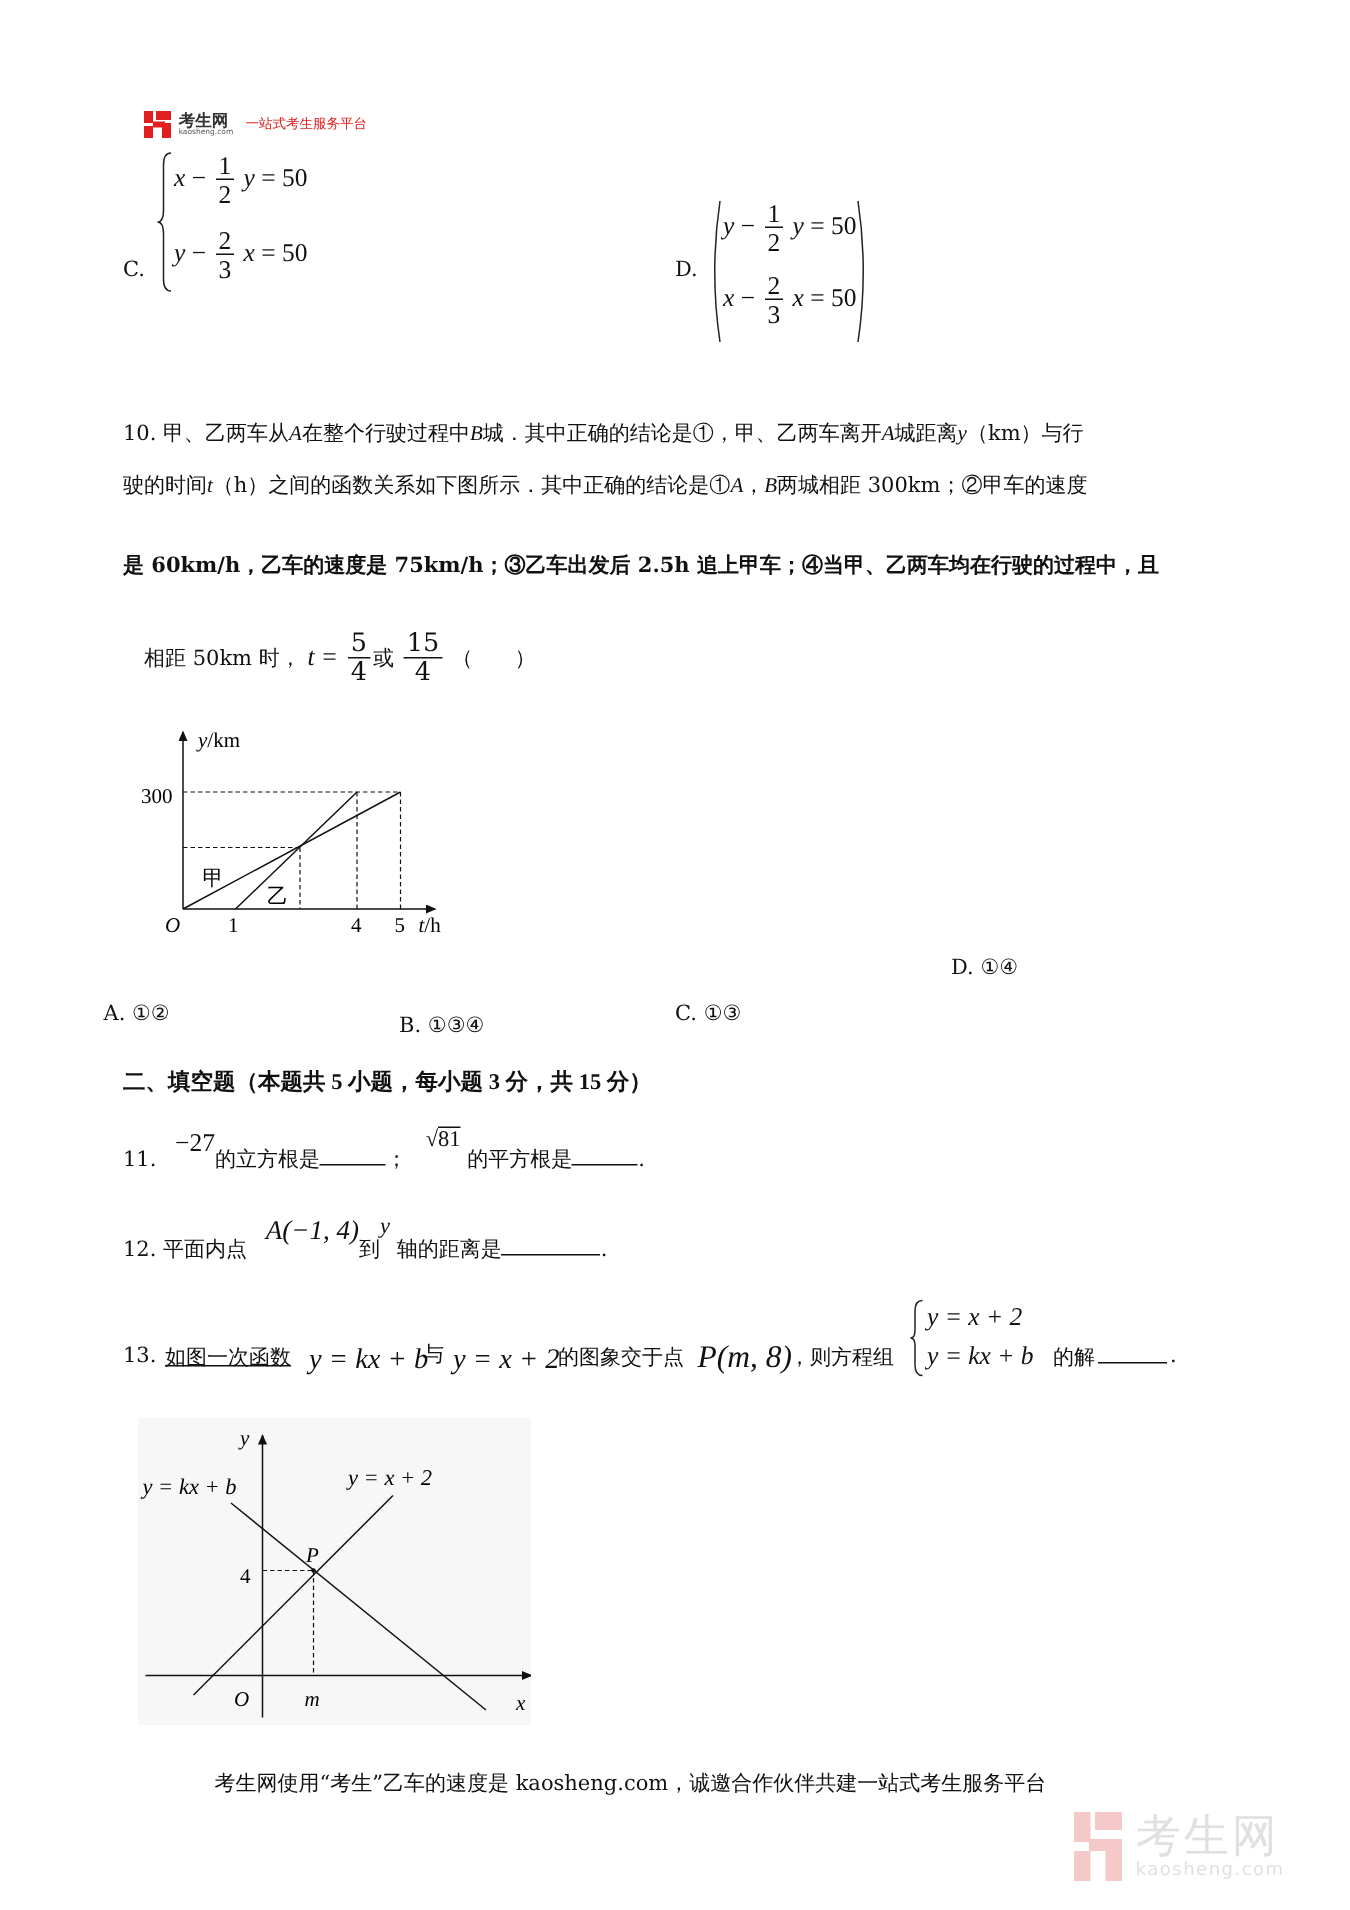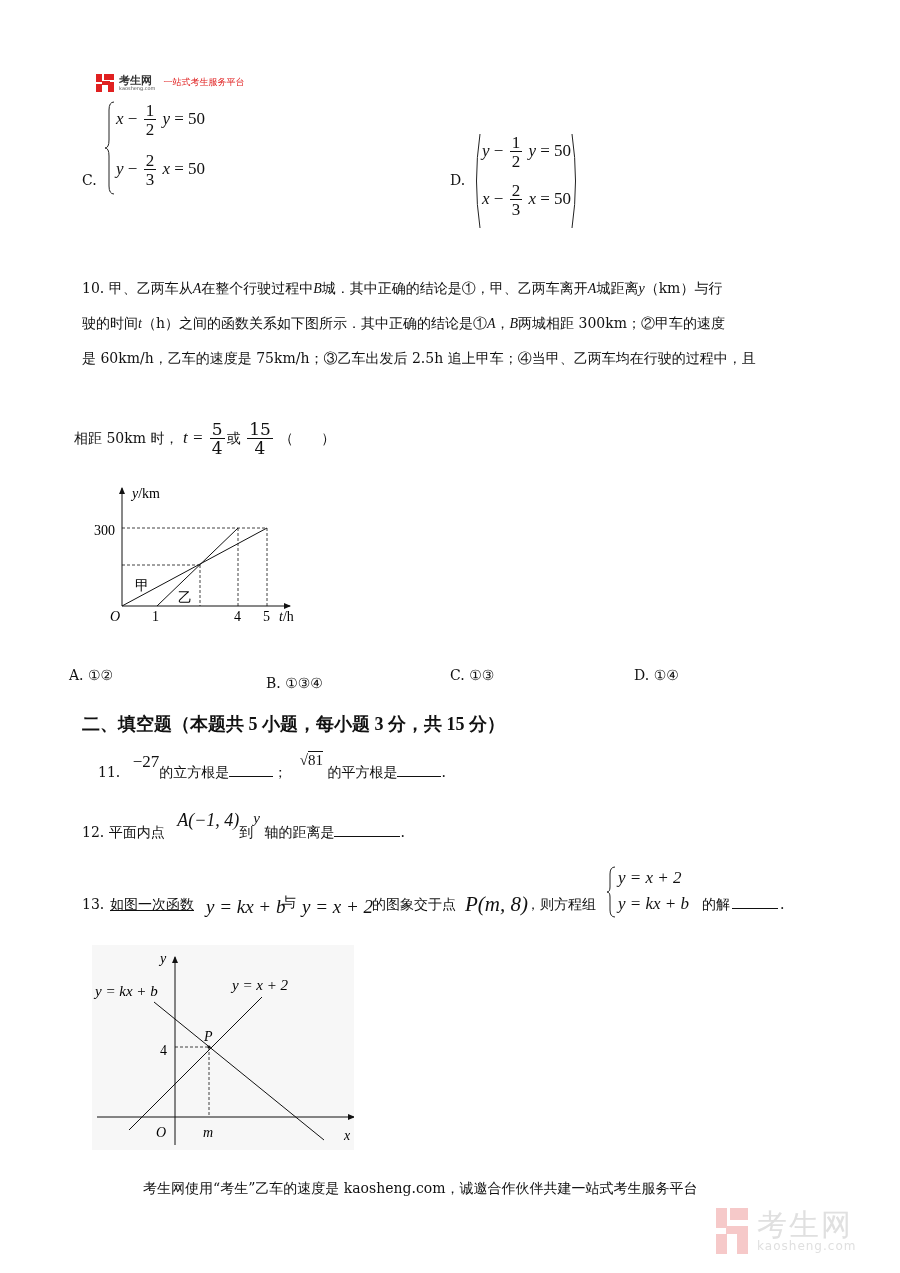--- a/index.html
+++ b/index.html
@@ -73,22 +73,22 @@
   </div>
 </div>
 
 <div class="abs t" style="left:82px;top:280px;">
   <span>10.</span>
   <span>甲、乙两车从</span><span class="m">A</span><span>在整个行驶过程中</span><span class="m">B</span><span>城．其中正确的结论是①，甲、乙两车离开</span><span class="m">A</span><span>城距离</span><span class="m">y</span><span>（km）与行</span>
 </div>
 <div class="abs t" style="left:82px;top:315px;">
   <span>驶的时间</span><span class="m">t</span><span>（h）之间的函数关系如下图所示．其中正确的结论是①</span><span class="m">A</span><span>，</span><span class="m">B</span><span>两城相距 300km；②甲车的速度</span>
 </div>
-<div class="abs t" style="left:82px;top:350px;">是 60km/h，乙车的速度是 75km/h；③乙车出发后 2.5h 追上甲车；④当甲、乙两车均在行驶的过程中，且</div>
-<div class="abs t" style="left:74px;top:402px;">
+<div class="abs t" style="left:82px;top:368px;font-weight:bold;">是 60km/h，乙车的速度是 75km/h；③乙车出发后 2.5h 追上甲车；④当甲、乙两车均在行驶的过程中，且</div>
+<div class="abs t" style="left:96px;top:402px;">
   <span style="display:inline-block;padding-top:28px;">相距 50km 时，</span>
   <span class="m" style="font-size:17px;">t =</span>
   <span class="frac"><span class="n">5</span><span class="d">4</span></span><span>或</span>
   <span class="frac"><span class="n">15</span><span class="d">4</span></span>
   <span>（　　）</span>
 </div>
 
 <svg class="abs" style="left:90px;top:478px;" width="220" height="150">
   <defs>
     <marker id="arr" markerWidth="8" markerHeight="8" refX="6" refY="3" orient="auto">
@@ -113,27 +113,27 @@
   </g>
   <line x1="32" y1="128" x2="177" y2="50" stroke="#111" stroke-width="1"></line>
   <line x1="67" y1="128" x2="148" y2="50" stroke="#111" stroke-width="1"></line>
   <text x="45" y="112" font-size="14">甲</text>
   <text x="88" y="124" font-size="14">乙</text>
 </svg>
 
 <div class="abs t" style="left:69px;top:667px;"><span>A.</span>&nbsp;<span>①②</span></div>
 <div class="abs t" style="left:266px;top:675px;"><span>B.</span>&nbsp;<span>①③④</span></div>
 <div class="abs t" style="left:450px;top:667px;"><span>C.</span>&nbsp;<span>①③</span></div>
-<div class="abs t" style="left:634px;top:667px;text-align:right;"><span>D.</span>&nbsp;<span>①④</span></div>
-
-<div class="abs t bold" style="left:82px;top:712px;font-size:18px;">
+<div class="abs t" style="left:634px;top:636px;text-align:right;"><span>D.</span>&nbsp;<span>①④</span></div>
+
+<div class="abs t bold" style="left:82px;top:712px;font-size:15px;">
   <span>二、填空题（本题共</span><span class="r"> <span>5</span> </span><span>小题，每小题</span><span class="r"> <span>3</span> </span><span>分，共</span><span class="r"> <span>15</span> </span><span>分）</span>
 </div>
 
-<div class="abs t" style="left:98px;top:752px;">
+<div class="abs t" style="left:82px;top:752px;">
   <span style="display:inline-block;padding-top:12px;">11.</span>
   <span class="r" style="font-size:17px;vertical-align:top;margin-left:8px;">−27</span><span style="display:inline-block;padding-top:12px;">的立方根是</span><span class="blank" style="width:44px;"></span><span>；</span>
   <span class="r" style="font-size:15px;vertical-align:top;margin-left:8px;">√<span style="border-top:1px solid #111;">81</span></span>
   <span style="display:inline-block;padding-top:12px;">的平方根是</span><span class="blank" style="width:44px;"></span><span>.</span>
 </div>
 
 <div class="abs t" style="left:82px;top:810px;">
   <span style="display:inline-block;padding-top:14px;">12.</span>
   <span style="display:inline-block;padding-top:14px;">平面内点</span>
   <span class="m" style="font-size:18px;vertical-align:top;margin-left:8px;">A(−1, 4)</span><span style="display:inline-block;padding-top:14px;">到</span><span class="m" style="font-size:15px;vertical-align:top;">y</span>

